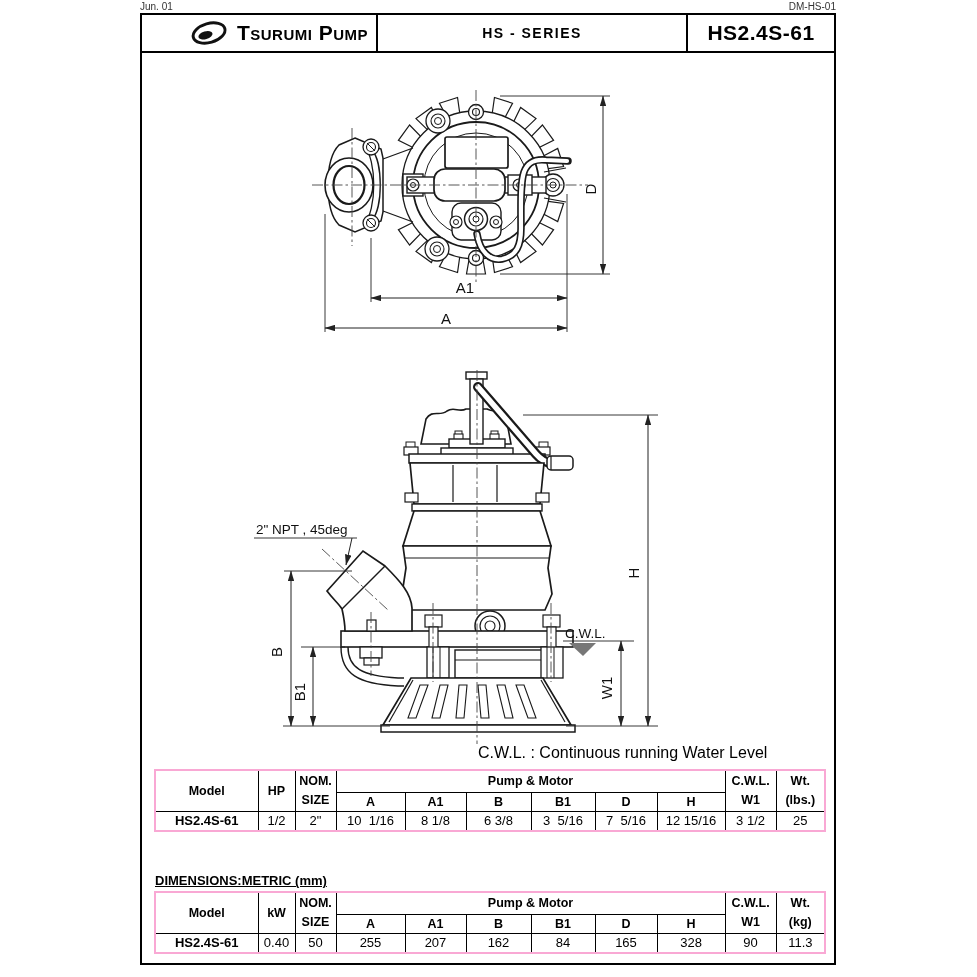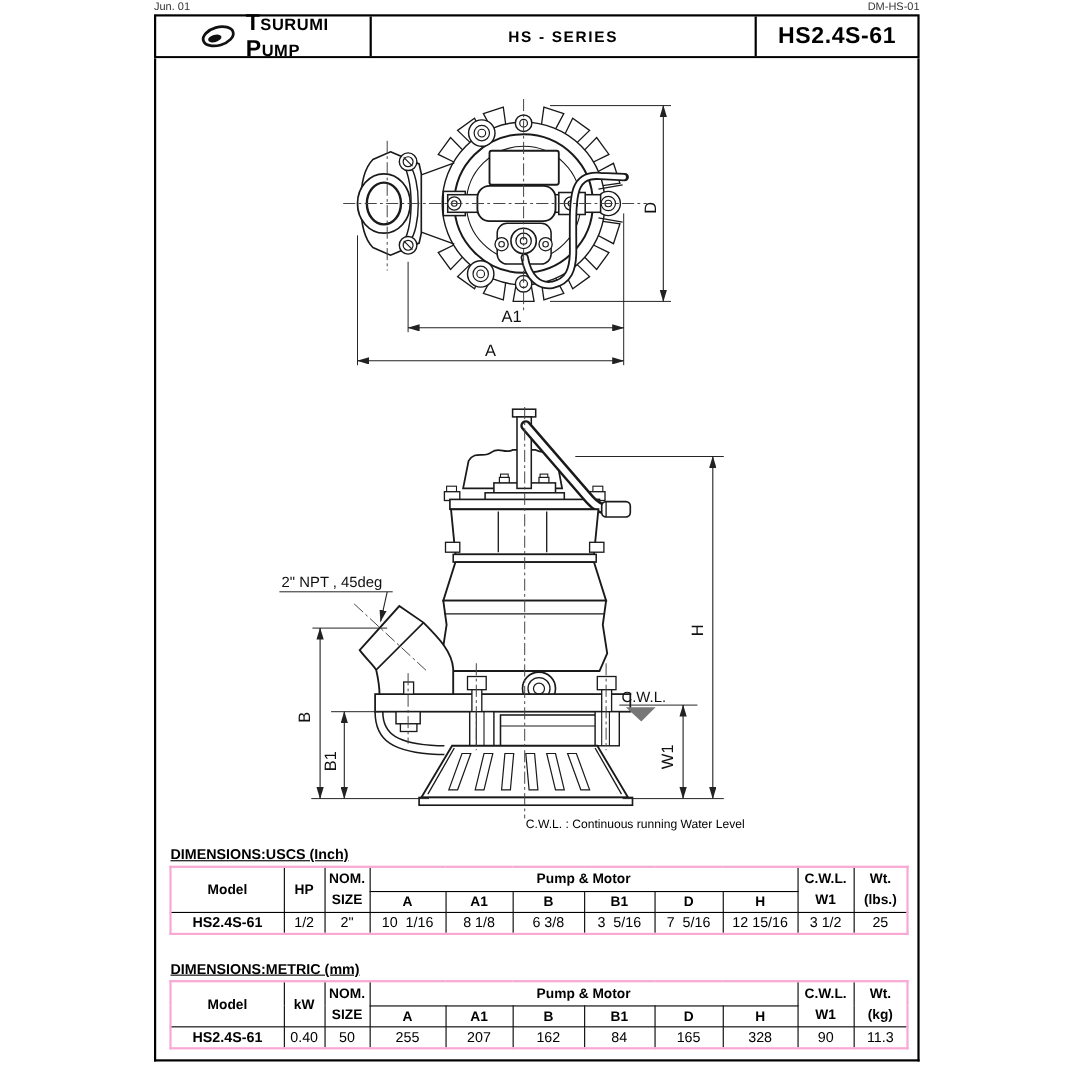--- a/index.html
+++ b/index.html
@@ -4,32 +4,32 @@
 <style>
   html,body{margin:0;padding:0;background:#fff;}
   *{box-sizing:border-box;}
   .sheet{position:relative;width:977px;height:977px;background:#fff;
          font-family:"Liberation Sans", sans-serif;color:#000;overflow:hidden;}
   .corner{position:absolute;top:1px;font-size:10px;color:#333;}
   .corner-l{left:140px;}
   .corner-r{right:141px;text-align:left;}
   .header-bar{position:absolute;left:140px;top:13px;width:696px;height:40px;
               border:2px solid #000;display:flex;background:#fff;}
-  .cell-logo{width:196px;border-right:2px solid #000;display:flex;align-items:center;
+  .cell-logo{width:236px;border-right:2px solid #000;display:flex;align-items:center;
              justify-content:center;gap:7px;padding-left:40px;}
   .brand-text{font-variant:small-caps;font-weight:700;font-size:21px;letter-spacing:.5px;}
   .cell-title{flex:1;border-right:2px solid #000;display:flex;flex-direction:column;
               justify-content:center;text-align:center;font-weight:700;font-size:14px;
               letter-spacing:1.5px;line-height:1.35;}
   .cell-model{width:146px;display:flex;align-items:center;justify-content:center;
               font-size:21px;font-weight:700;letter-spacing:.5px;}
   .main-box{position:absolute;left:140px;top:53px;width:696px;height:912px;
             border:2px solid #000;border-top:none;background:#fff;}
   .drawing-svg{position:absolute;left:0;top:0;}
-  .footnote{position:absolute;left:336px;top:691px;font-size:11px;white-space:pre;}
+  .footnote{position:absolute;left:336px;top:691px;font-size:16px;white-space:pre;}
   .tbl-block{position:absolute;left:12px;}
   .tbl-title{font-weight:700;font-size:13px;text-decoration:underline;margin:0 0 3px 1px;}
   .dim-table{border-collapse:collapse;table-layout:fixed;width:672px;border:2px solid #f9a8d4;}
   .dim-table td{border:1.5px solid #000;text-align:center;padding:0;vertical-align:middle;}
   .hd{font-weight:700;font-size:12.5px;}
   .two{line-height:19px;}
   .r1{height:22px;} .r2{height:19px;} .rd{height:20px;}
   .val{font-size:13px;white-space:pre;}
   .mval{font-weight:700;}
   
@@ -294,21 +294,20 @@
           <text class="stxt" x="256" y="536" font-size="14">2" NPT , 45deg</text>
           <line class="ext" x1="254" y1="540" x2="357" y2="540"></line>
           <line class="dim" x1="352" y1="540" x2="346" y2="567" marker-end="url(#arw)"></line>
         </g>
       </g>
     </svg>
 
     <div class="footnote">C.W.L. : Continuous running Water Level</div>
 
     <div class="tbl-block" style="top:716px;">
-      <div class="tbl-title">DIMENSIONS:USCS (Inch)</div>
       <table class="dim-table">
         <colgroup>
           <col style="width:103px">
             <col style="width:37px">
             <col style="width:41px">
           <col style="width:69px">
             <col style="width:61px">
             <col style="width:65px">
           <col style="width:64px">
             <col style="width:62px">

